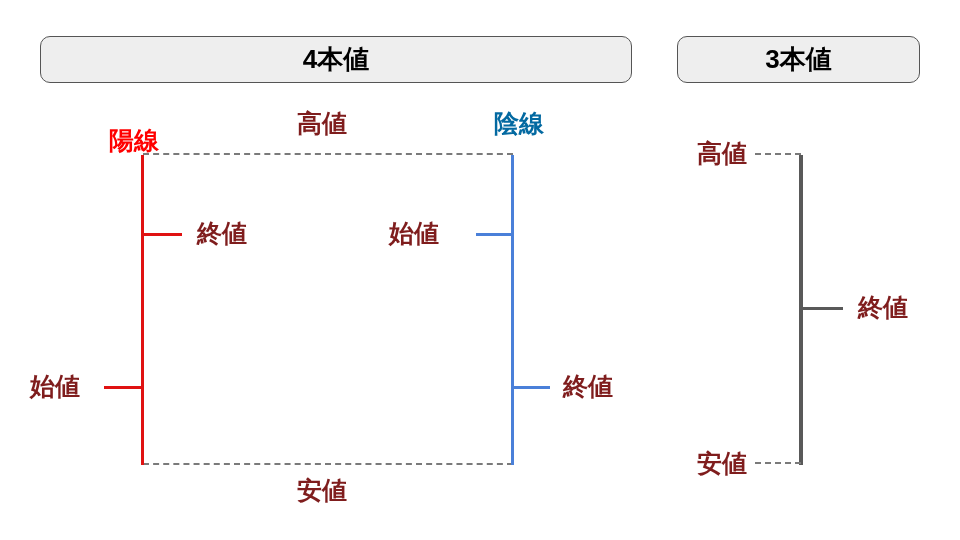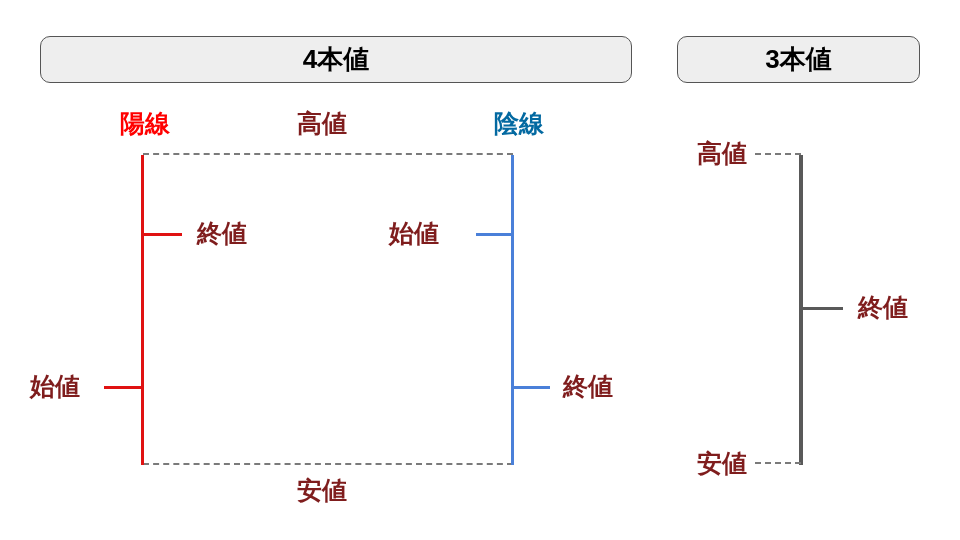--- a/index.html
+++ b/index.html
@@ -37,21 +37,21 @@
 
 <div class="canvas">
 
   <div class="hdr hdr-left">
     <span>4本値</span>
   </div>
   <div class="hdr hdr-right">
     <span>3本値</span>
   </div>
 
-  <div class="lbl lbl-red" style="left:109px;top:109px;margin-left:11px;">陽線</div>
+  <div class="lbl lbl-red" style="left:109px;top:126px;">陽線</div>
   <div class="lbl" style="left:297px;top:109px;">高値</div>
   <div class="lbl lbl-blue" style="left:494px;top:109px;">陰線</div>
 
   <div class="dash-h" style="left:143px;top:153px;width:370px;"></div>
   <div class="dash-h" style="left:143px;top:463px;width:370px;"></div>
 
   <div class="vline vline-red" style="left:141px;top:155px;height:310px;"></div>
   <div class="vline vline-blue" style="left:511px;top:155px;height:310px;"></div>
 
   <div class="tick tick-red" style="left:144px;top:233px;width:38px;"></div>

